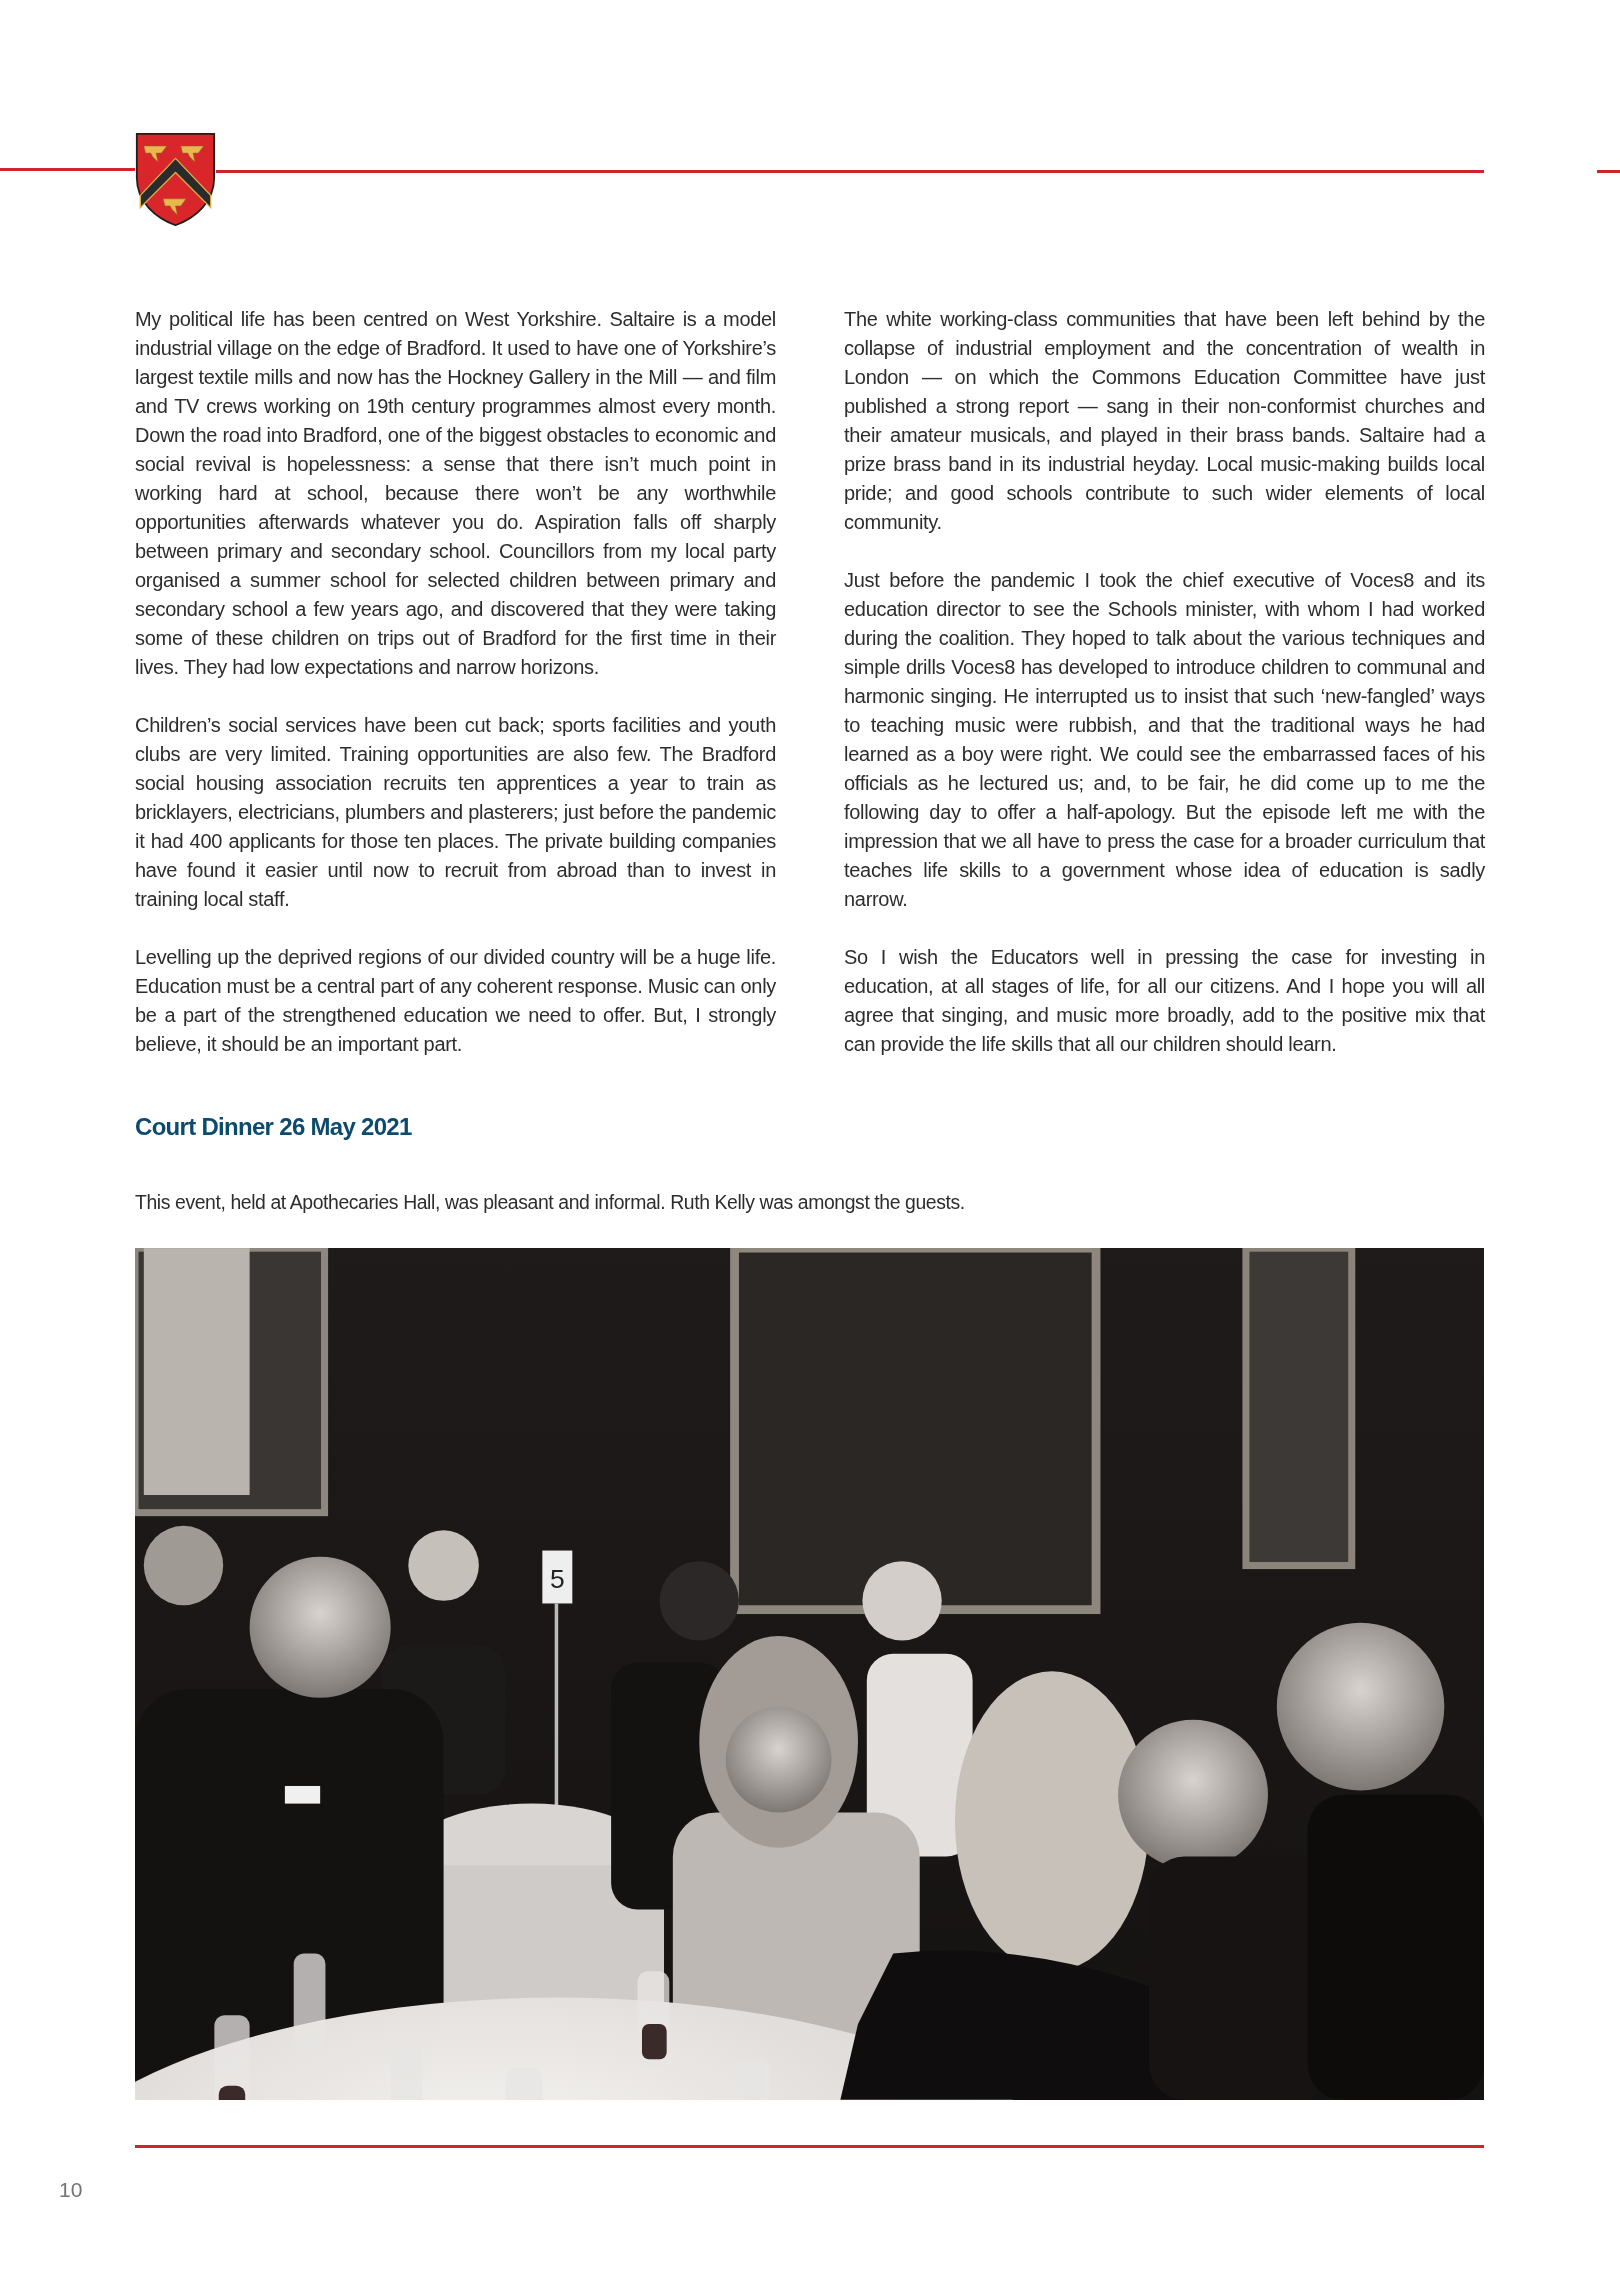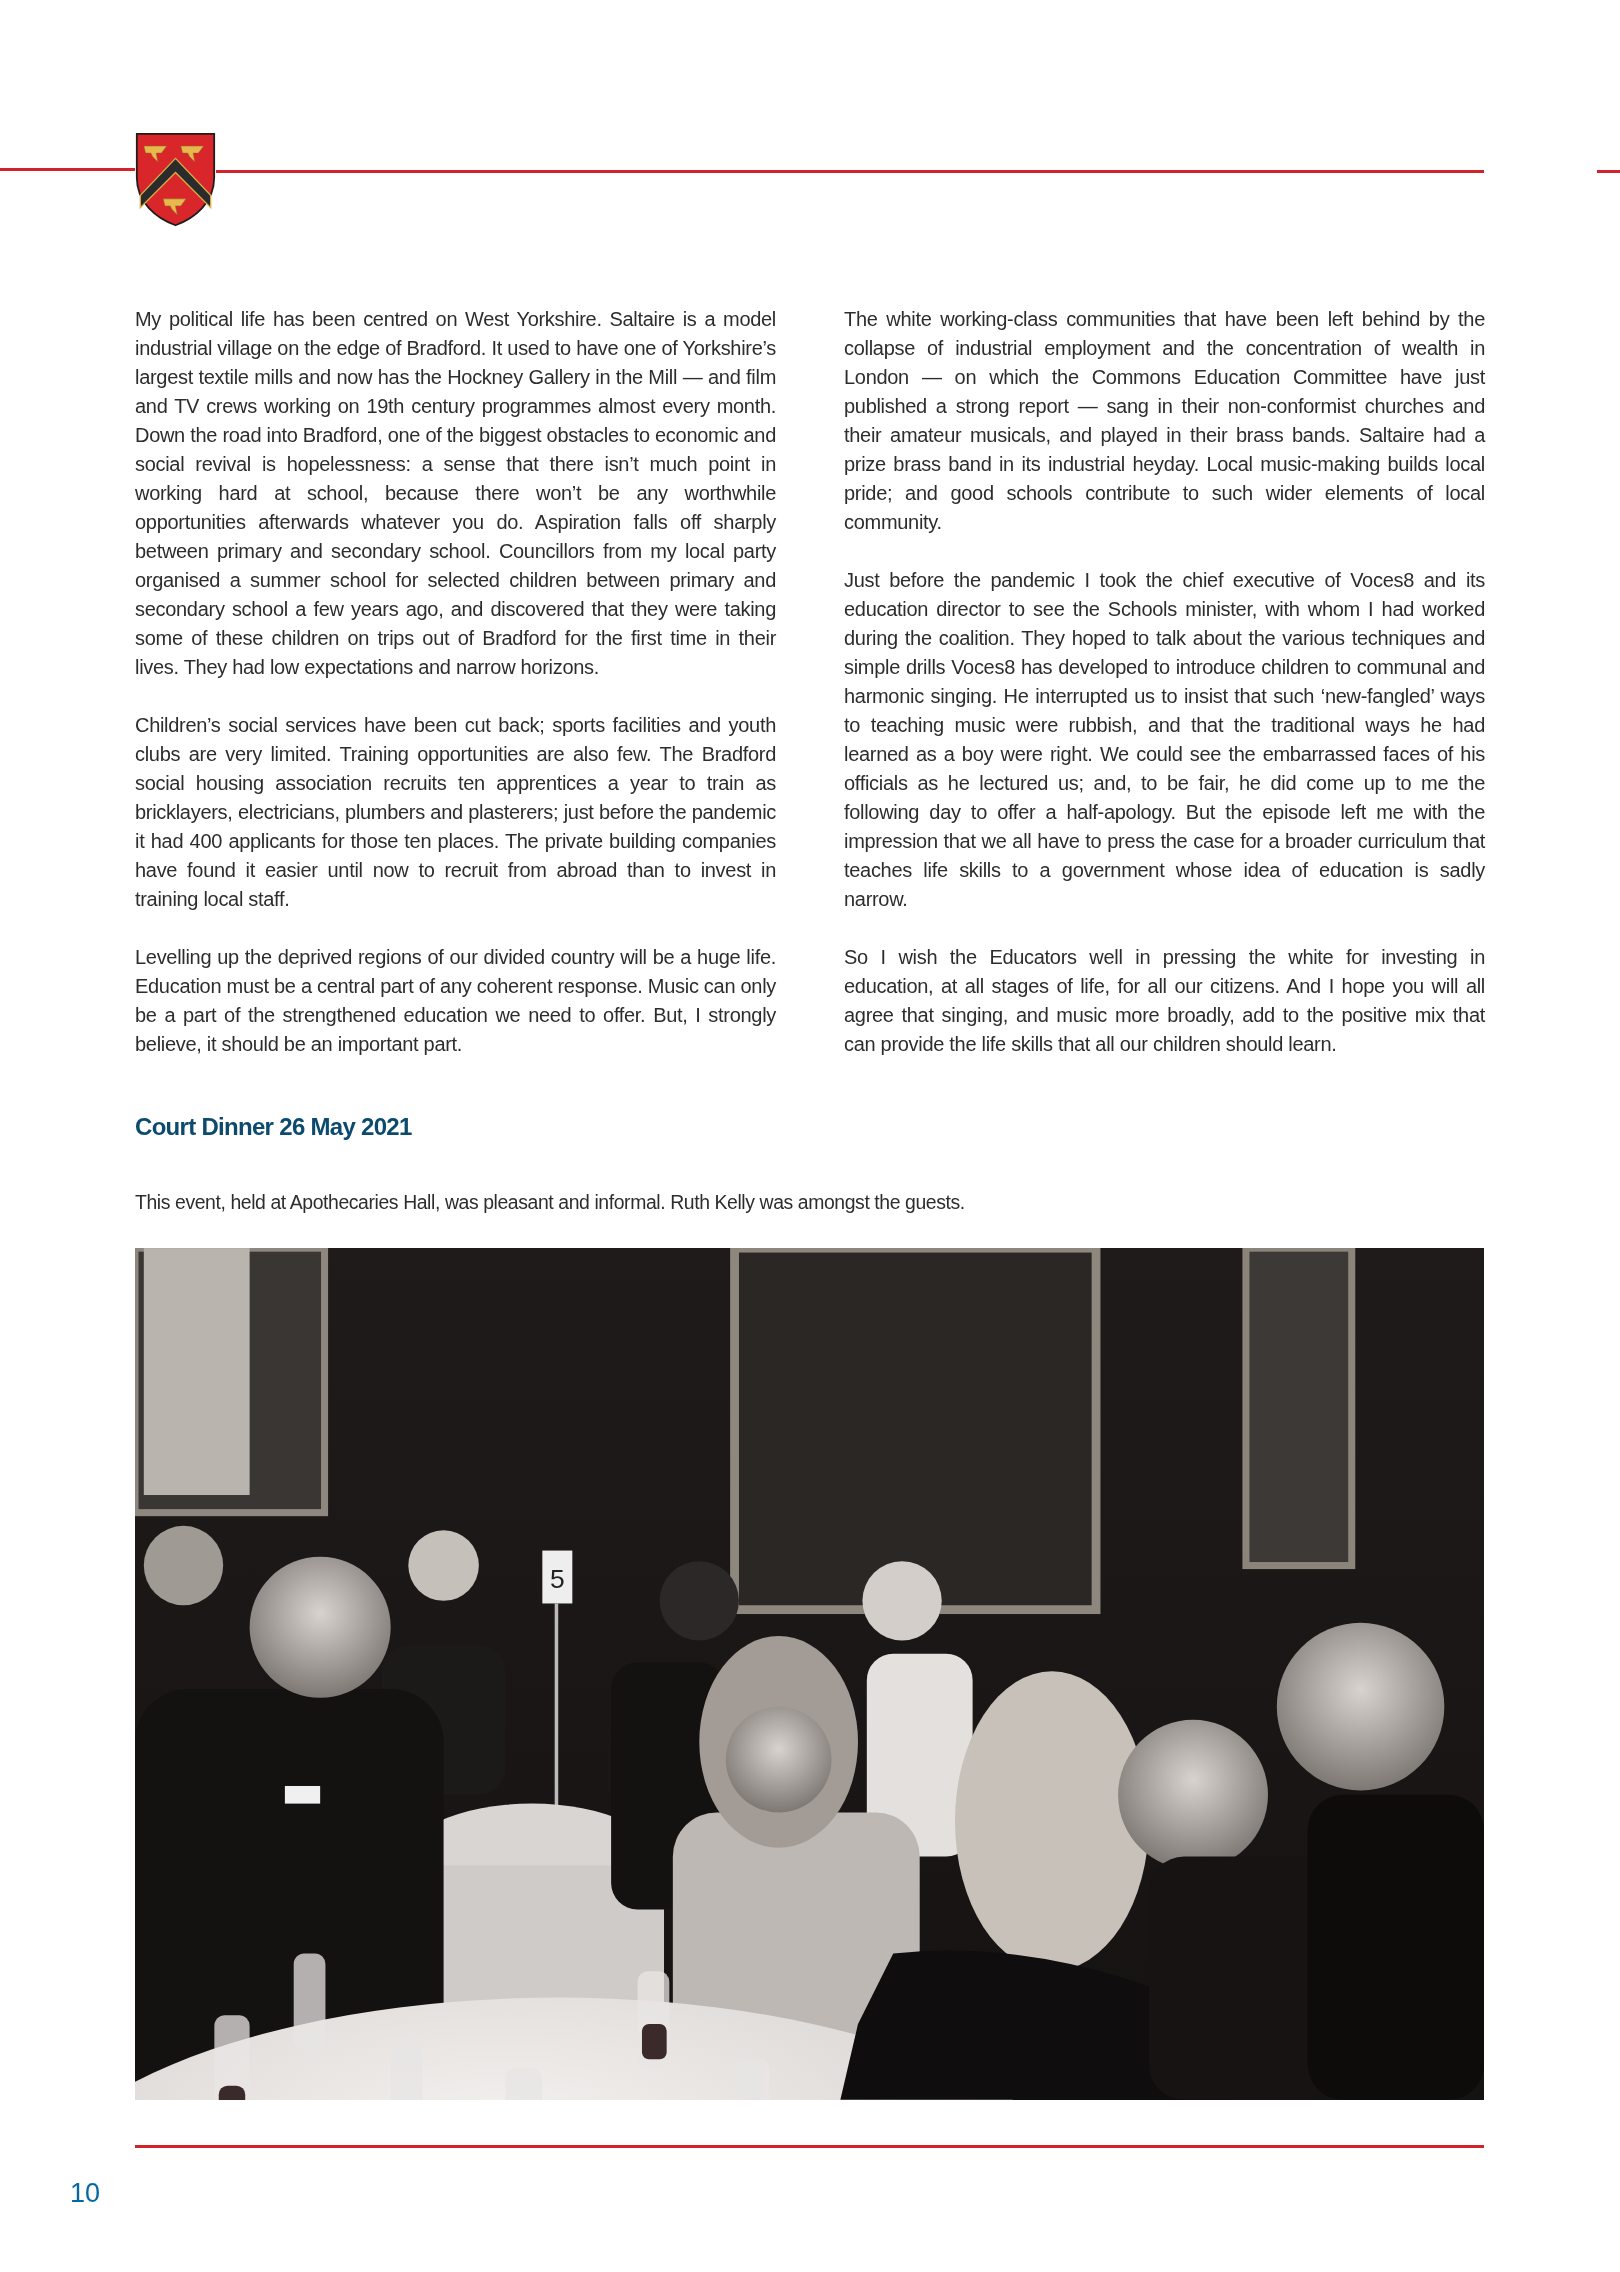--- a/index.html
+++ b/index.html
@@ -25,21 +25,21 @@
   .caption {
     position: absolute; left: 135px; top: 1191px; margin: 0;
     font-size: 19.4px; color: #2d2d2d; letter-spacing: -0.4px; text-align: center;
   }
   .photo {
     position: absolute; left: 135px; top: 1248px; width: 1349px; height: 852px;
     overflow: hidden; background: #1a1716;
   }
   .photo svg { display: block; }
   .page-num {
-    position: absolute; left: 70px; top: 2178px; font-size: 27px; color: #0369a1;
+    position: absolute; left: 59px; top: 2178px; font-size: 21px; color: #737373;
   }
 </style>
 </head>
 <body>
 
 <div class="rule" style="left:0;top:168px;width:135px;"></div>
 <div class="rule" style="left:216px;top:170px;width:1268px;"></div>
 <div class="rule" style="left:1597px;top:170px;width:23px;"></div>
 
 <div class="shield">
@@ -56,21 +56,21 @@
 
 <div class="col col-left">
   <p>My political life has been centred on West Yorkshire. Saltaire is a model industrial village on the edge of Bradford. It used to have one of Yorkshire’s largest textile mills and now has the Hockney Gallery in the Mill — and film and TV crews working on 19th century programmes almost every month. Down the road into Bradford, one of the biggest obstacles to economic and social revival is hopelessness: a sense that there isn’t much point in working hard at school, because there won’t be any worthwhile opportunities afterwards whatever you do. Aspiration falls off sharply between primary and secondary school. Councillors from my local party organised a summer school for selected children between primary and secondary school a few years ago, and discovered that they were taking some of these children on trips out of Bradford for the first time in their lives. They had low expectations and narrow horizons.</p>
   <p>Children’s social services have been cut back; sports facilities and youth clubs are very limited. Training opportunities are also few. The Bradford social housing association recruits ten apprentices a year to train as bricklayers, electricians, plumbers and plasterers; just before the pandemic it had 400 applicants for those ten places. The private building companies have found it easier until now to recruit from abroad than to invest in training local staff.</p>
   <p>Levelling up the deprived regions of our divided country will be a huge life. Education must be a central part of any coherent response. Music can only be a part of the strengthened education we need to offer. But, I strongly believe, it should be an important part.</p>
 </div>
 
 <div class="col col-right">
   <p>The white working-class communities that have been left behind by the collapse of industrial employment and the concentration of wealth in London — on which the Commons Education Committee have just published a strong report — sang in their non-conformist churches and their amateur musicals, and played in their brass bands. Saltaire had a prize brass band in its industrial heyday. Local music-making builds local pride; and good schools contribute to such wider elements of local community.</p>
   <p>Just before the pandemic I took the chief executive of Voces8 and its education director to see the Schools minister, with whom I had worked during the coalition. They hoped to talk about the various techniques and simple drills Voces8 has developed to introduce children to communal and harmonic singing. He interrupted us to insist that such ‘new-fangled’ ways to teaching music were rubbish, and that the traditional ways he had learned as a boy were right. We could see the embarrassed faces of his officials as he lectured us; and, to be fair, he did come up to me the following day to offer a half-apology. But the episode left me with the impression that we all have to press the case for a broader curriculum that teaches life skills to a government whose idea of education is sadly narrow.</p>
-  <p>So I wish the Educators well in pressing the white for investing in education, at all stages of life, for all our citizens. And I hope you will all agree that singing, and music more broadly, add to the positive mix that can provide the life skills that all our children should learn.</p>
+  <p>So I wish the Educators well in pressing the case for investing in education, at all stages of life, for all our citizens. And I hope you will all agree that singing, and music more broadly, add to the positive mix that can provide the life skills that all our children should learn.</p>
 </div>
 
 <h2 class="section-title">Court Dinner 26 May 2021</h2>
 <p class="caption">This event, held at Apothecaries Hall, was pleasant and informal. Ruth Kelly was amongst the guests.</p>
 
 <div class="photo">
   <svg width="1349" height="852" viewBox="0 0 1530 966">
     <defs>
       <linearGradient id="wall" x1="0" y1="0" x2="0" y2="1">
         <stop offset="0" stop-color="#1f1b1a"></stop>

